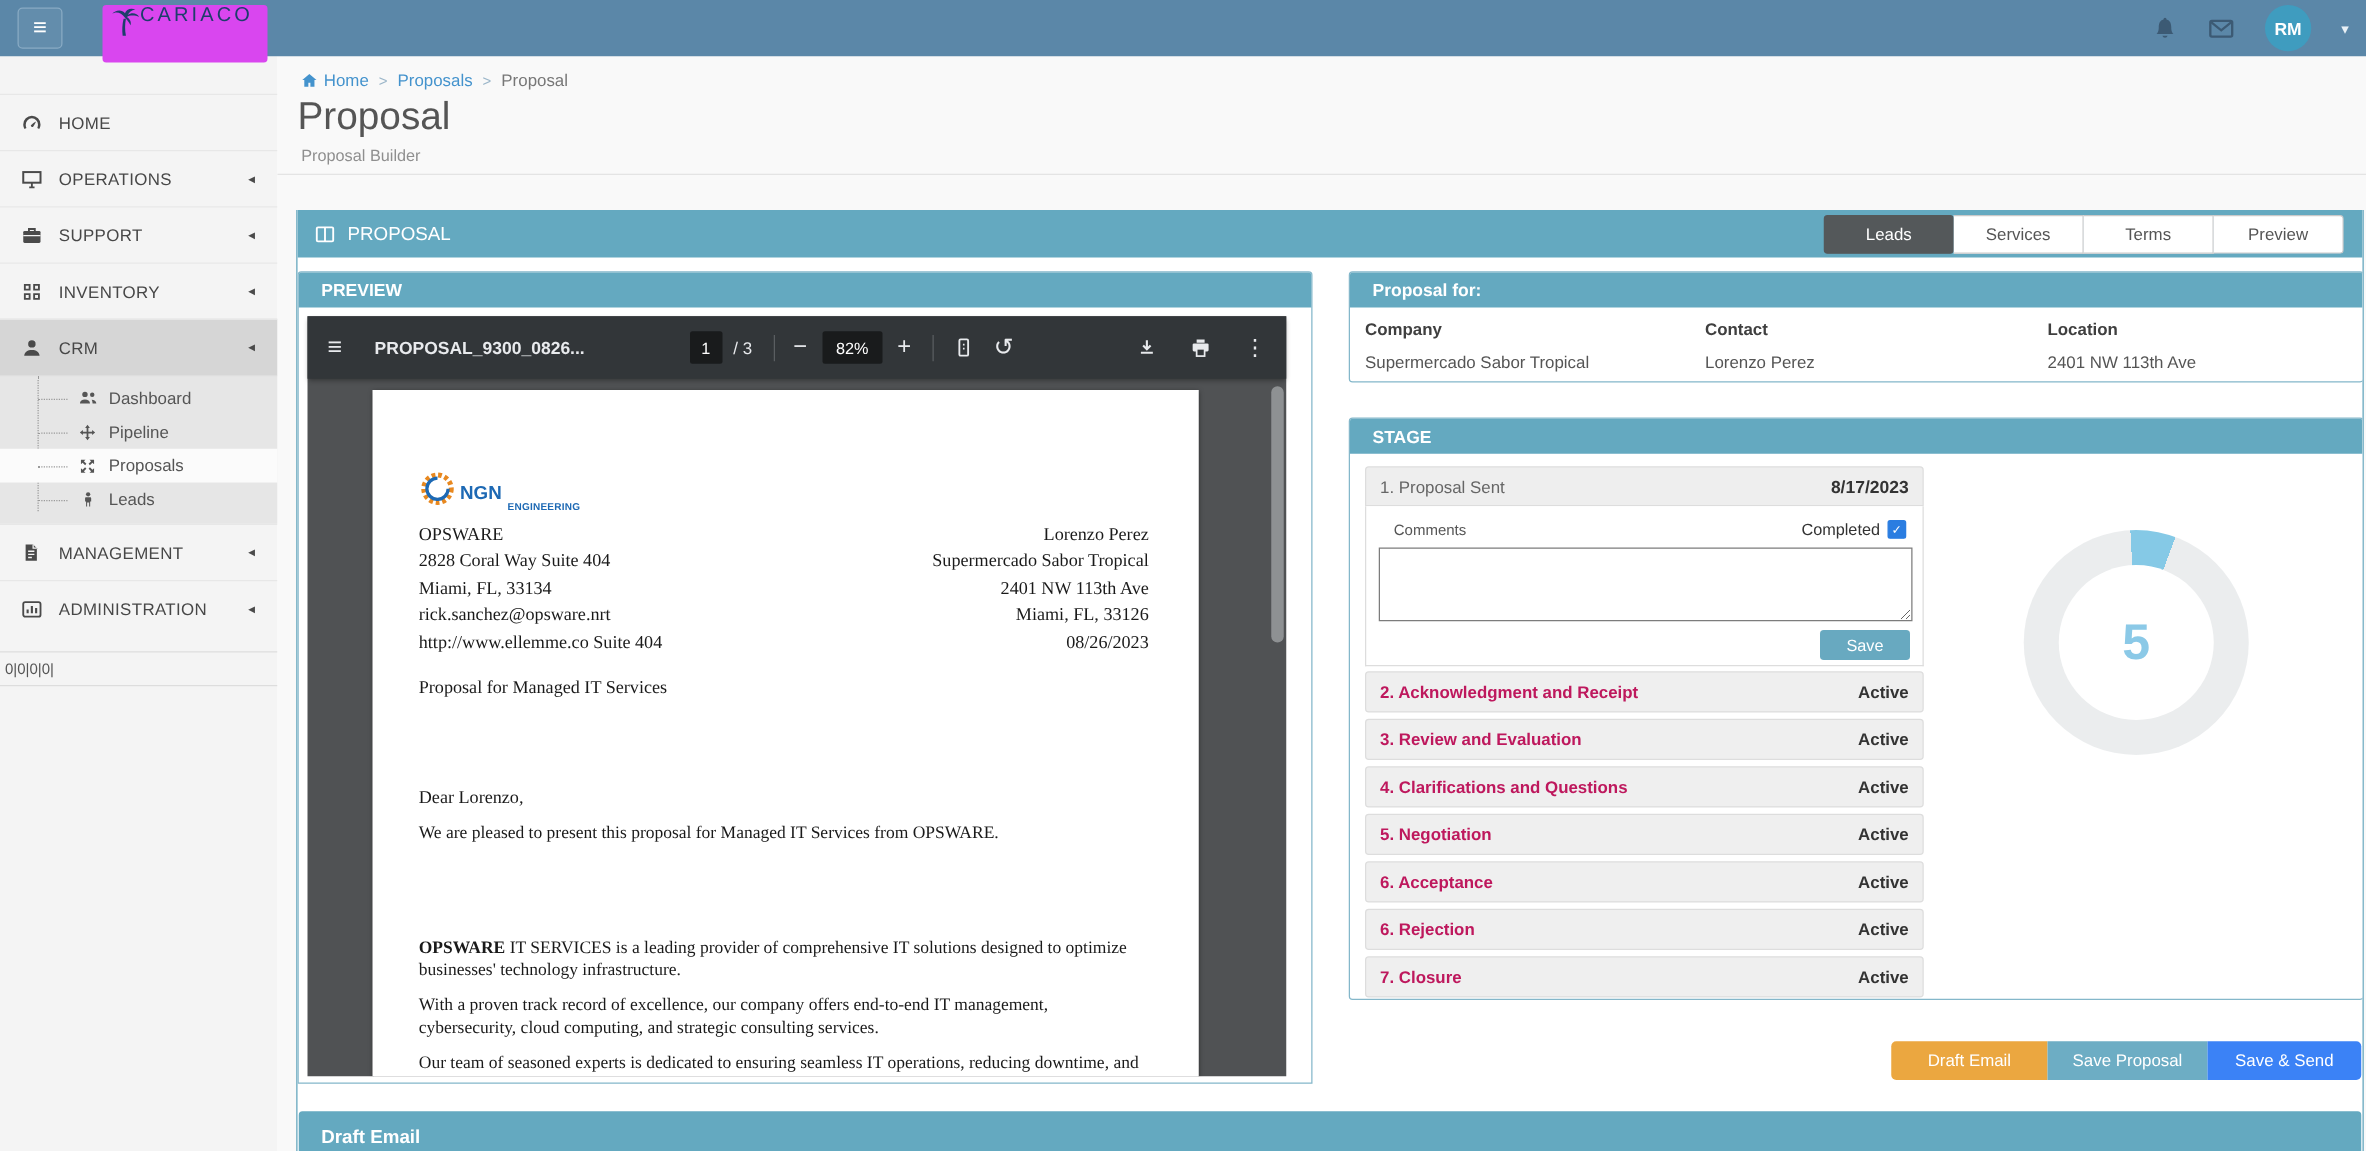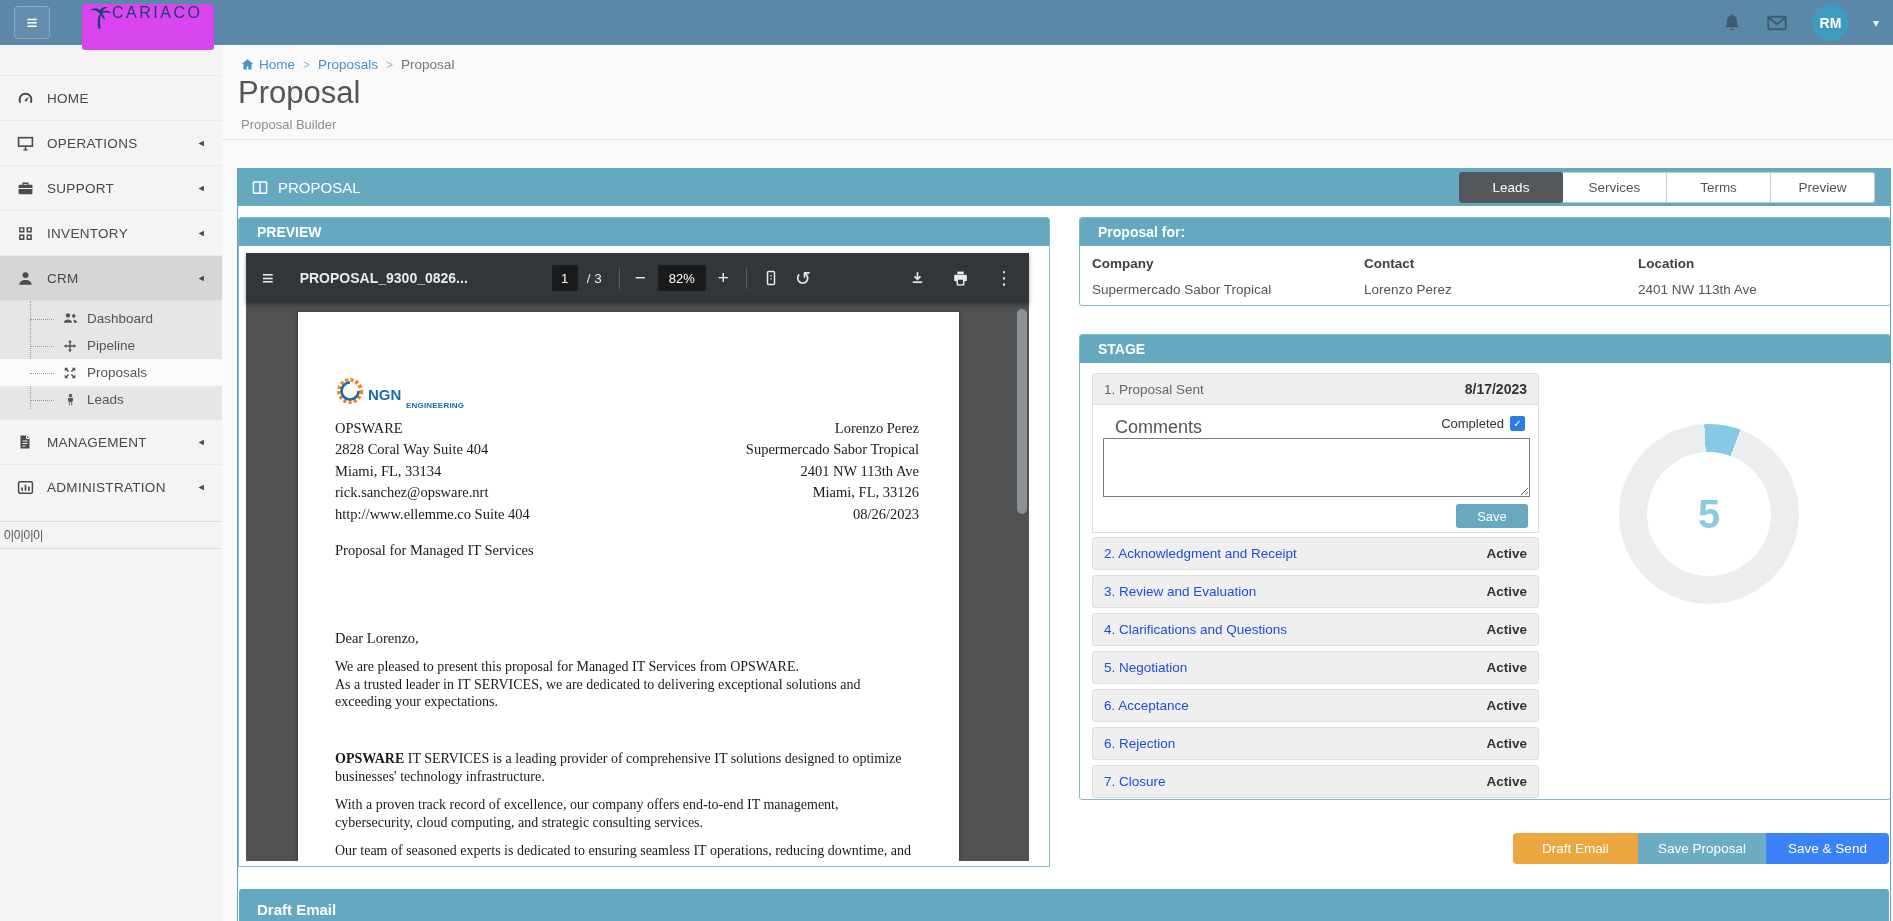--- a/index.html
+++ b/index.html
@@ -113,33 +113,33 @@
 
   .stage-panel { position:absolute; left:841px; top:166px; width:812px; height:466px;
     border:1px solid #84b7ca; border-radius:3px; background:#fff; }
   .stage1-header { position:absolute; left:12px; top:38px; width:447px; height:32px; background:#eee;
     border:1px solid #ddd; border-radius:3px 3px 0 0; display:flex; align-items:center; padding:0 11px;
     cursor:pointer; }
   .stage1-label { flex:1; font-size:13.5px; color:#666; }
   .stage1-date { font-size:14px; font-weight:bold; color:#333; }
   .stage1-body { position:absolute; left:12px; top:70px; width:447px; height:128px; background:#fff;
     border:1px solid #ddd; border-top:none; }
-  .comments-label { position:absolute; left:22px; top:12px; font-size:18px; color:#555; }
+  .comments-label { position:absolute; left:22px; top:12px; font-size:12px; color:#555; }
   .completed-wrap { position:absolute; right:13px; top:11px; display:flex; align-items:center; gap:6px; }
   .completed-label { font-size:13px; color:#333; }
   .checkbox { width:15px; height:15px; border:1px solid #2a7de1; border-radius:2px; background:#fff;
     color:transparent; font-size:10px; display:flex; align-items:center; justify-content:center; cursor:pointer; }
   .checkbox.checked { background:#2a7de1; color:#fff; }
   .comments-box { position:absolute; left:10px; right:10px; top:33px; height:59px; width:427px;
     border:1px solid #7c7c7c; resize:both; font-family:"Liberation Sans",sans-serif; font-size:13px; }
   .save-btn { position:absolute; right:10px; top:99px; width:72px; height:24px; background:#68a9c0;
     border:none; border-radius:3px; color:#fff; font-size:13px; cursor:pointer; }
   .stage-row { position:absolute; left:12px; width:447px; height:33px; background:#efefef;
     border:1px solid #ddd; border-radius:3px; display:flex; align-items:center; padding:0 11px; cursor:pointer; }
-  .stage-row-label { flex:1; font-size:13.5px; color:#1d4ed8; }
+  .stage-row-label { flex:1; font-size:13.5px; color:#be185d;font-weight:bold; }
   .stage-row-status { font-size:13.5px; font-weight:bold; color:#333; }
 
   .donut { position:absolute; left:539px; top:89px; width:180px; height:180px; border-radius:50%;
     display:flex; align-items:center; justify-content:center; }
   .donut-hole { width:124px; height:124px; border-radius:50%; background:#fff; display:flex;
     align-items:center; justify-content:center; }
   .donut-value { font-size:40px; font-weight:bold; color:#8bc9e7; }
 
   .actions { position:absolute; left:1275px; top:665px; display:flex; height:31px; }
   .action-btn { border:none; color:#fff; font-size:13.5px; cursor:pointer; height:31px; }
@@ -394,21 +394,20 @@
               <div>Lorenzo Perez</div>
               <div>Supermercado Sabor Tropical</div>
               <div>2401 NW 113th Ave</div>
               <div>Miami, FL, 33126</div>
               <div>08/26/2023</div>
             </div>
             <div class="doc-subject">Proposal for Managed IT Services</div>
             <div class="doc-salutation">Dear Lorenzo,</div>
             <div class="doc-para" style="top:346px;">
               <span>We are pleased to present this proposal for Managed IT Services from OPSWARE.</span><br>
-              <span>As a trusted leader in IT SERVICES, we are dedicated to delivering exceptional solutions and exceeding your expectations.</span>
             </div>
             <div class="doc-para" style="top:438px;">
               <b>OPSWARE</b><span> IT SERVICES is a leading provider of comprehensive IT solutions designed to optimize businesses' technology infrastructure.</span>
             </div>
             <div class="doc-para" style="top:484px;">With a proven track record of excellence, our company offers end-to-end IT management, cybersecurity, cloud computing, and strategic consulting services.</div>
             <div class="doc-para" style="top:530px;">Our team of seasoned experts is dedicated to ensuring seamless IT operations, reducing downtime, and safeguarding</div>
           </div>
           <div class="pdf-scrollbar"></div>
         </div>
       </div>

